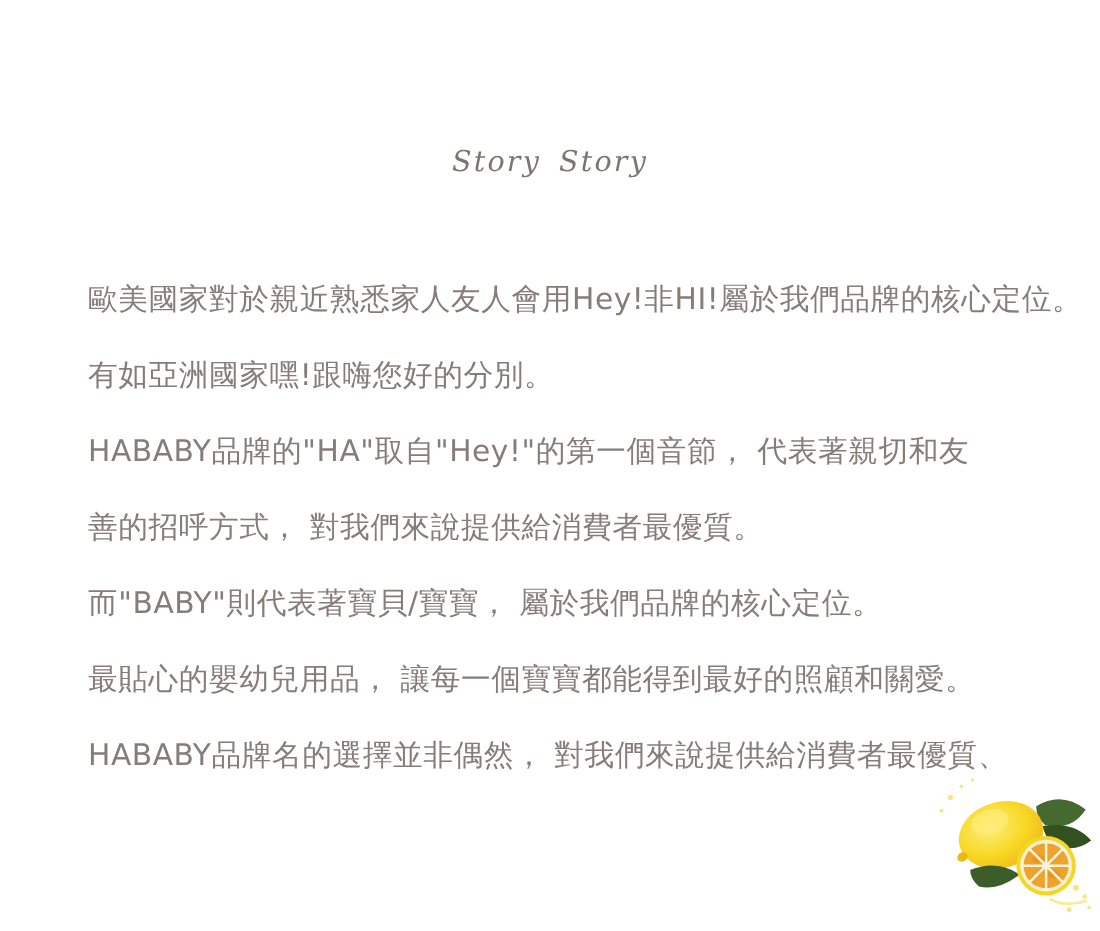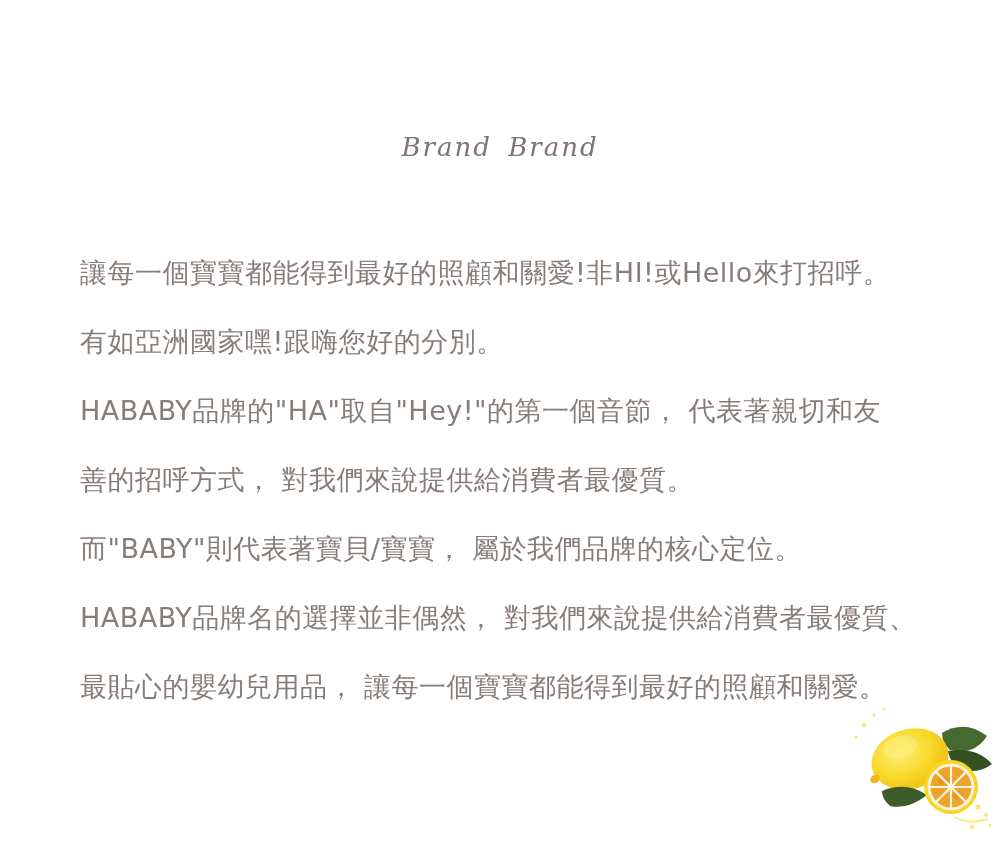--- a/index.html
+++ b/index.html
@@ -52,30 +52,30 @@
     left: 850px; top: 703px;
     width: 150px; height: 142px;
   }
 </style>
 </head>
 <body>
 
 <div class="page">
 
 
-  <div class="subtitle">Brand Brand</div>
+  <div class="subtitle">Story Story</div>
 
   <main class="story">
-    <p>讓每一個寶寶都能得到最好的照顧和關愛!非HI!或Hello來打招呼。</p>
+    <p>歐美國家對於親近熟悉家人友人會用Hey!非HI!屬於我們品牌的核心定位。</p>
     <p>有如亞洲國家嘿!跟嗨您好的分別。</p>
     <p>HABABY品牌的"HA"取自"Hey!"的第一個音節， 代表著親切和友</p>
     <p>善的招呼方式， 對我們來說提供給消費者最優質。</p>
     <p>而"BABY"則代表著寶貝/寶寶， 屬於我們品牌的核心定位。</p>
+    <p>最貼心的嬰幼兒用品， 讓每一個寶寶都能得到最好的照顧和關愛。</p>
     <p>HABABY品牌名的選擇並非偶然， 對我們來說提供給消費者最優質、</p>
-    <p>最貼心的嬰幼兒用品， 讓每一個寶寶都能得到最好的照顧和關愛。</p>
   </main>
 
   <div class="lemon">
     <svg width="150" height="142" viewBox="0 0 150 142">
       <defs>
         <radialGradient id="lemonGrad" cx="40%" cy="35%" r="75%">
           <stop offset="0%" stop-color="#fdee7c"></stop>
           <stop offset="55%" stop-color="#f8d826"></stop>
           <stop offset="100%" stop-color="#edb815"></stop>
         </radialGradient>

